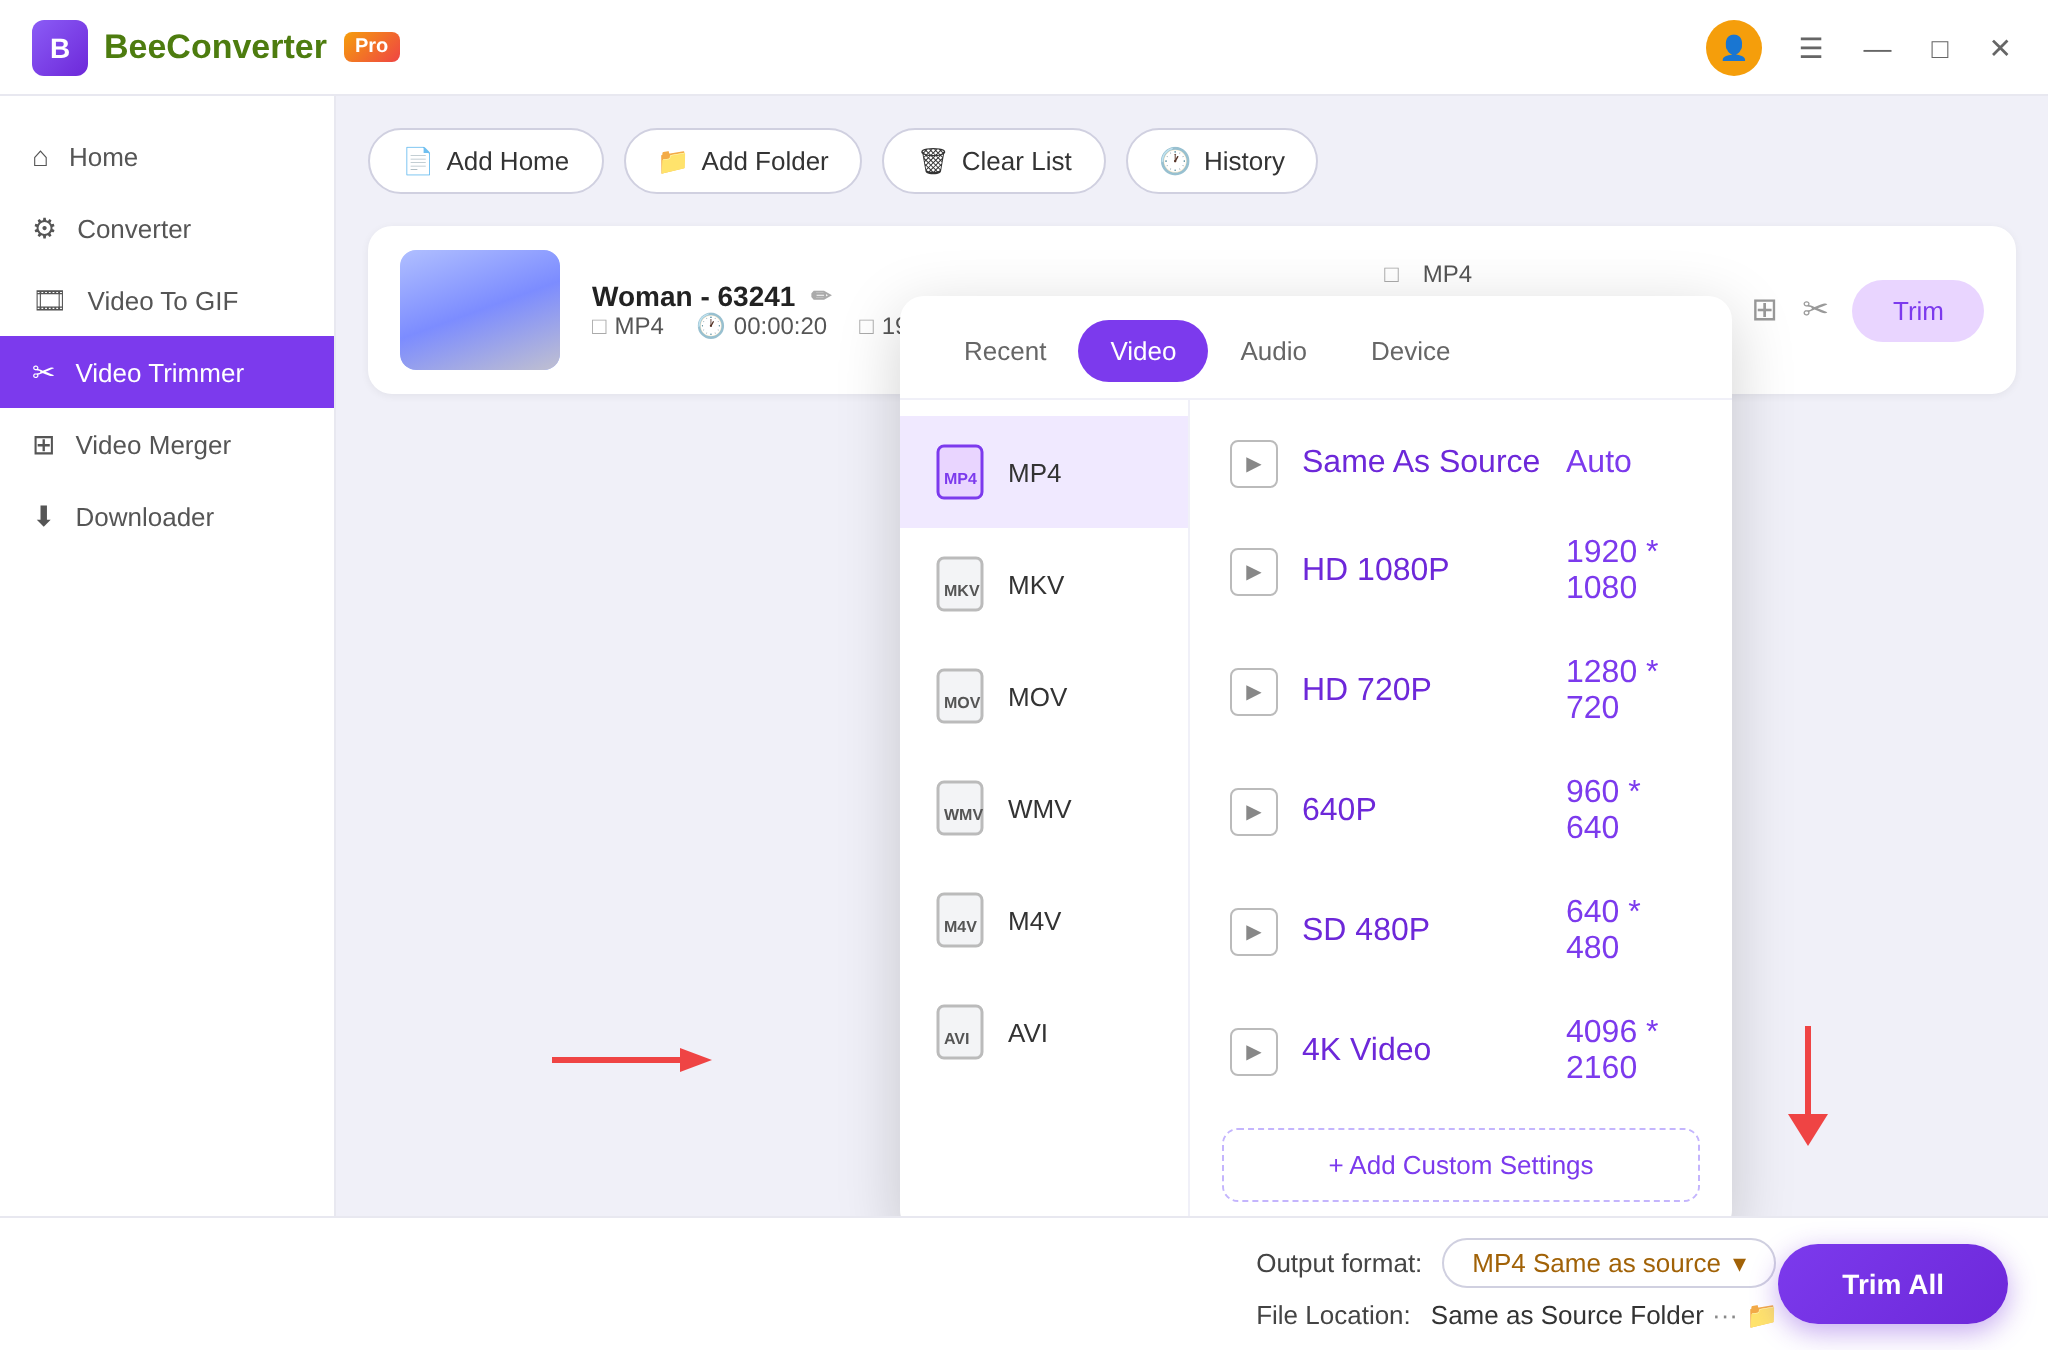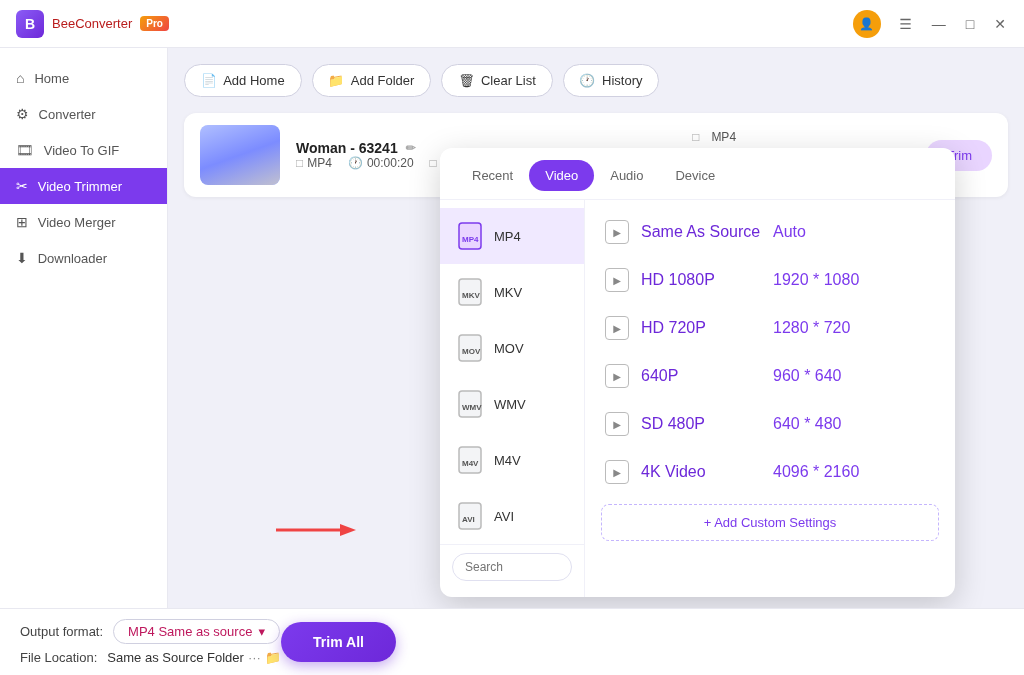--- a/index.html
+++ b/index.html
@@ -29,21 +29,21 @@
       gap: 8px;
     }
     .app-logo {
       width: 28px; height: 28px;
       background: linear-gradient(135deg, #8b5cf6, #6d28d9);
       border-radius: 6px;
       display: flex; align-items: center; justify-content: center;
       color: #fff; font-size: 14px; font-weight: bold;
     }
     .app-title {
-      font-size: 13px; font-weight: 400; color: #b91c1c;
+      font-size: 17px; font-weight: 700; color: #4d7c0f;
     }
     .pro-badge {
       background: linear-gradient(135deg, #f59e0b, #ef4444);
       color: #fff;
       font-size: 10px;
       font-weight: 700;
       padding: 2px 6px;
       border-radius: 4px;
     }
     .titlebar-right {
@@ -179,25 +179,25 @@
       font-size: 13px;
       font-weight: 500;
       cursor: pointer;
     }
     .action-icon { color: #999; font-size: 16px; cursor: pointer; }
 
     
     .format-overlay {
       position: absolute;
       top: 100px;
-      left: 272px;
+      left: 282px;
       background: #fff;
       border-radius: 12px;
       box-shadow: 0 8px 32px rgba(0,0,0,0.18);
-      width: 515px;
+      width: 416px;
       z-index: 100;
       overflow: hidden;
     }
     .format-tabs {
       display: flex;
       gap: 0;
       padding: 12px 16px 0;
       border-bottom: 1px solid #f0f0f8;
     }
     .format-tab {
@@ -284,31 +284,31 @@
       cursor: pointer;
     }
 
     
     .bottom-bar {
       background: #fff;
       border-top: 1px solid #e8e8f0;
       padding: 10px 20px;
       display: flex;
       align-items: center;
-      justify-content: flex-start;
+      justify-content: flex-end;
     }
     .bottom-left { display: flex; flex-direction: column; gap: 6px; }
     .bottom-row { display: flex; align-items: center; gap: 10px; font-size: 13px; color: #444; }
     .output-format-select {
       border: 1.5px solid #d0d0e0;
       border-radius: 20px;
       padding: 4px 14px;
       font-size: 13px;
       background: #fff;
-      color: #be185d;
+      color: #a16207;
       cursor: pointer;
       display: flex;
       align-items: center;
       gap: 6px;
     }
     .file-location { display: flex; align-items: center; gap: 4px; font-size: 13px; color: #333; }
     .fl-more { color: #888; cursor: pointer; }
     .fl-folder { color: #888; cursor: pointer; }
 
     .trim-all-btn {
@@ -509,23 +509,20 @@
           <div class="format-list-item">
             <div class="format-file-icon">
               <svg viewBox="0 0 24 28" fill="none">
                   <rect x="1" y="1" width="22" height="26" rx="3" fill="#f3f4f6" stroke="#bbb" stroke-width="1.5"></rect>
                   <text x="4" y="20" font-size="8" fill="#555" font-weight="bold">AVI</text>
                 </svg>
             </div>
             <span>AVI</span>
           </div>
 
-          <div class="format-search">
-            <input type="text" placeholder="Search" style="">
-          </div>
         </div>
 
         <div class="format-qualities">
           <div class="quality-item">
             <div class="quality-icon">▶</div>
             <span class="quality-name">Same As Source</span>
             <span class="quality-res">Auto</span>
           </div>
           <div class="quality-item">
             <div class="quality-icon">▶</div>

